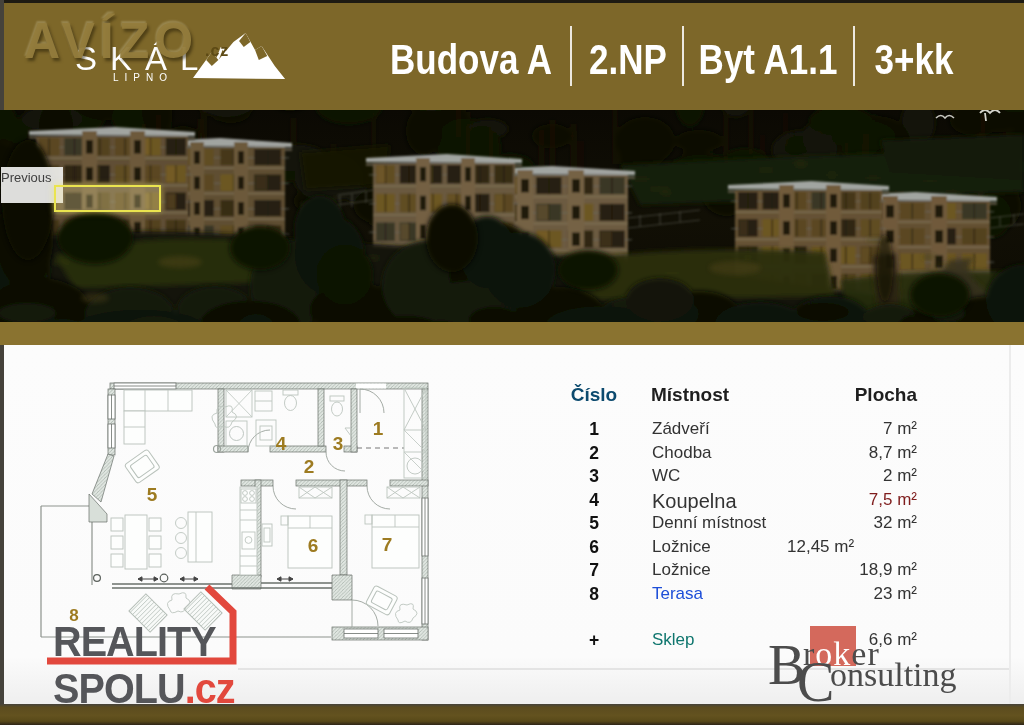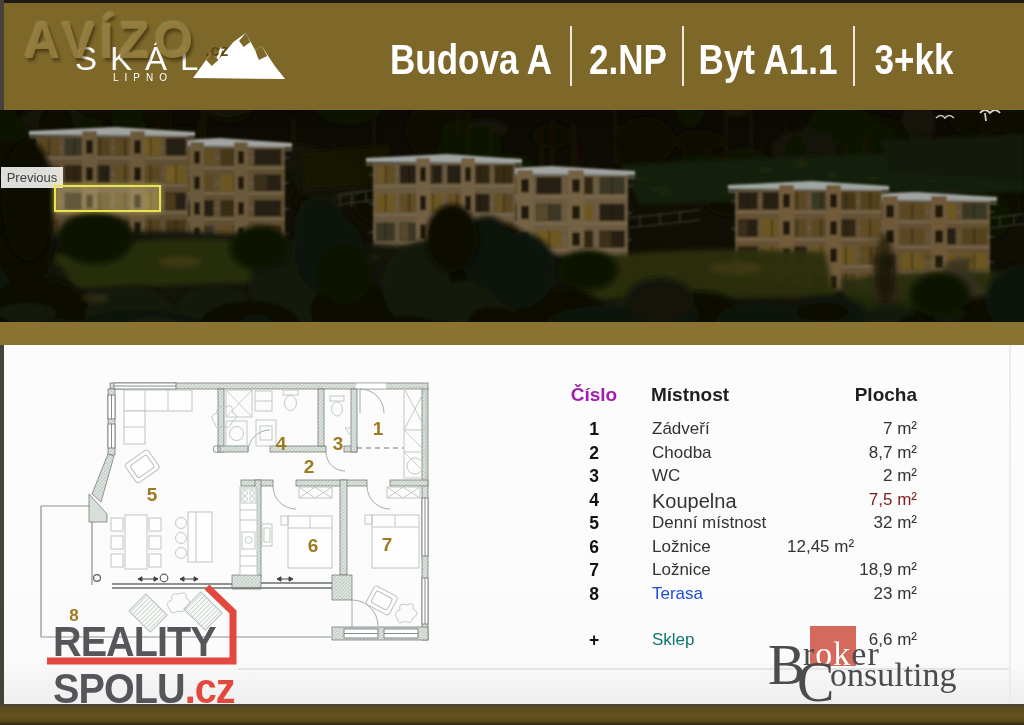--- a/index.html
+++ b/index.html
@@ -826,22 +826,22 @@
 
 <rect x="0" y="0" width="1024" height="212" fill="#060500" opacity="0.10"></rect>
 
 <path d="M936 8 q5 -5 9 0 q4 -5 9 0" stroke="#c9c9c2" stroke-width="1.6" fill="none"></path>
 <path d="M980 3 q5 -6 10 0 q5 -6 10 0 M985 3 l1 8" stroke="#d4d4cc" stroke-width="1.8" fill="none"></path>
 
   </svg>
 
   <div class="abs" style="left:0;top:322px;width:1024px;height:23px;background:#8a7330;"></div>
 
-  <div class="abs" style="left:1px;top:167px;width:62px;height:21px;background:rgba(238,238,236,0.93);
-     color:#3e3e3e;font-size:13px;line-height:21px;text-align:center;">Previous</div>
+  <div class="abs" style="left:1px;top:167px;width:62px;height:36px;background:rgba(238,238,236,0.93);
+     color:#3e3e3e;font-size:13px;line-height:21px;">Previous</div>
 
   <div class="abs" style="left:54px;top:185px;width:107px;height:27px;border:2.5px solid #eae44f;
      background:rgba(238,225,155,0.30);box-shadow:0 0 6px rgba(234,228,79,0.5);"></div>
 
   <svg class="abs" style="left:0;top:345px;" width="1024" height="380" viewBox="0 0 1024 380">
 <defs>
 <pattern id="wh" patternUnits="userSpaceOnUse" width="3.5" height="3.5">
   <rect width="3.5" height="3.5" fill="#e0e6e1"></rect>
   <path d="M-1 4.5 L4.5 -1 M0.8 6 L6 0.8" stroke="#9aa59e" stroke-width="0.6"></path>
 </pattern>
@@ -1085,21 +1085,21 @@
 <text x="152" y="156" font-family="Liberation Sans, sans-serif" font-size="19" font-weight="bold" fill="#9d7b21" text-anchor="middle">5</text>
 
 <text x="313" y="207" font-family="Liberation Sans, sans-serif" font-size="19" font-weight="bold" fill="#9d7b21" text-anchor="middle">6</text>
 
 <text x="387" y="206" font-family="Liberation Sans, sans-serif" font-size="19" font-weight="bold" fill="#9d7b21" text-anchor="middle">7</text>
 
 <text x="74" y="276" font-family="Liberation Sans, sans-serif" font-size="17" font-weight="bold" fill="#9d7b21" text-anchor="middle">8</text>
 
   </svg>
 
-  <div class="abs" style="left:556px;top:384px;width:76px;text-align:center;font-size:19px;font-weight:bold;color:#a21caf;">Číslo</div>
+  <div class="abs" style="left:556px;top:384px;width:76px;text-align:center;font-size:19px;font-weight:bold;color:#0c4a6e;">Číslo</div>
 
   <div class="abs" style="left:651px;top:384px;font-size:19px;font-weight:bold;color:#1e1e1e;">Místnost</div>
 
   <div class="abs" style="left:787px;top:384px;width:130px;text-align:right;font-size:19px;font-weight:bold;color:#1e1e1e;">Plocha</div>
 
   <div class="abs" style="left:556px;top:419px;width:76px;text-align:center;font-size:17.5px;font-weight:bold;color:#111;">1</div>
 
   <div class="abs" style="left:652px;top:419px;font-size:17px;color:#333;">Zádveří</div>
 
   <div class="abs" style="left:787px;top:419px;width:130px;text-align:right;font-size:17px;color:#333;">7 m²</div>

